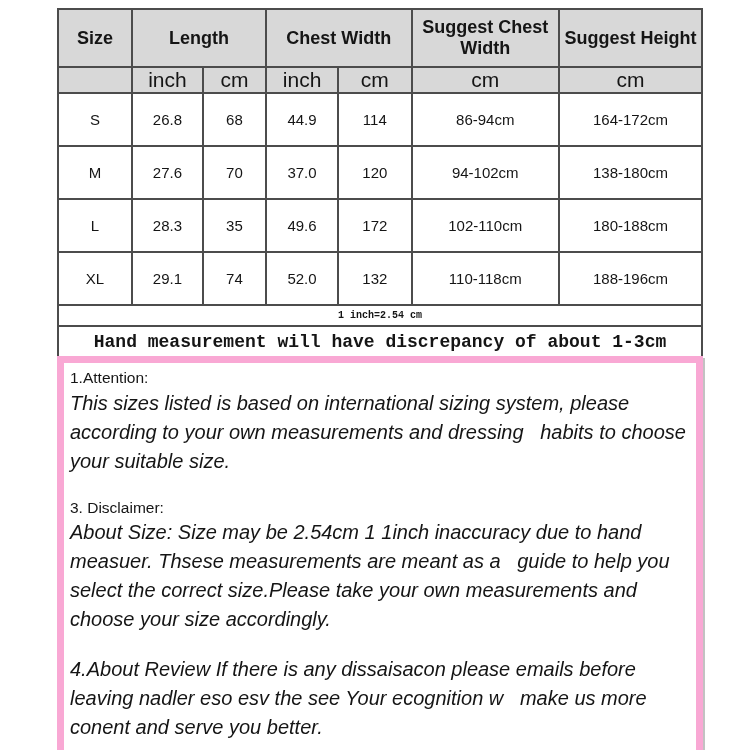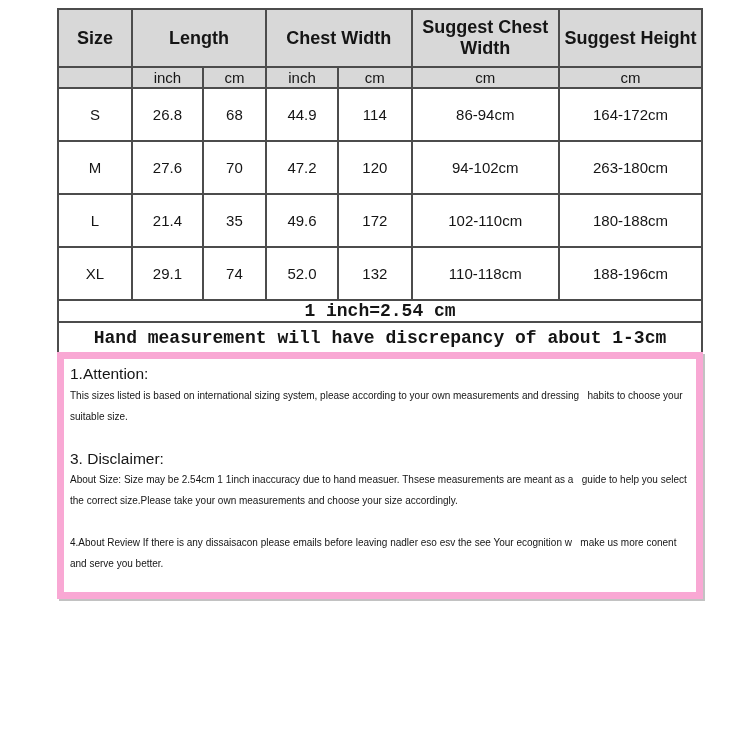--- a/index.html
+++ b/index.html
@@ -38,59 +38,60 @@
   tr.header-row th {
     height: 56px;
     background: #d8d8d8;
     font-size: 18px;
     font-weight: bold;
     line-height: 1.15;
   }
   tr.units-row th {
     height: 19px;
     background: #d8d8d8;
-    font-size: 15px;
+    font-size: 21px;
     font-weight: normal;
   }
   tr.data-row td {
     height: 51px;
     font-size: 15px;
     background: #ffffff;
   }
   tr.note-row td {
     background: #ffffff;
     font-family: "Liberation Mono", "DejaVu Sans Mono", monospace;
     font-weight: bold;
   }
   tr.note-row.conversion td {
     height: 19px;
-    font-size: 18px;
+    font-size: 10px;
   }
   tr.note-row.hand td {
     height: 29px;
     font-size: 18px;
   }
   .notes-box {
     margin-top: -2px;
     border: 7px solid #f9a8d4;
     box-shadow: 2px 2px 0 rgba(120,120,120,0.45);
     padding: 4px 6px 2px 6px;
     background: #ffffff;
   }
   .note-section { margin-bottom: 21px; }
   .note-section:last-child { margin-bottom: 16px; }
   .note-title {
     font-size: 15.5px;
     line-height: 21.5px;
     white-space: pre-wrap;
   }
   .note-body {
-    font-size: 10px;
-    line-height: 21px;
+    font-size: 20px;
+    line-height: 29px;
     white-space: pre-wrap;
+    font-style: italic;
   }
 </style>
 </head>
 <body>
 
 <div class="canvas">
   <div class="sheet">
 
     <table class="size-chart">
       <colgroup>
@@ -125,28 +126,28 @@
         <td>68</td>
         <td>44.9</td>
         <td>114</td>
         <td>86-94cm</td>
         <td>164-172cm</td>
       </tr>
       <tr class="data-row">
         <td>M</td>
         <td>27.6</td>
         <td>70</td>
-        <td>47.2</td>
+        <td>37.0</td>
         <td>120</td>
         <td>94-102cm</td>
-        <td>263-180cm</td>
+        <td>138-180cm</td>
       </tr>
       <tr class="data-row">
         <td>L</td>
-        <td>21.4</td>
+        <td>28.3</td>
         <td>35</td>
         <td>49.6</td>
         <td>172</td>
         <td>102-110cm</td>
         <td>180-188cm</td>
       </tr>
       <tr class="data-row">
         <td>XL</td>
         <td>29.1</td>
         <td>74</td>

